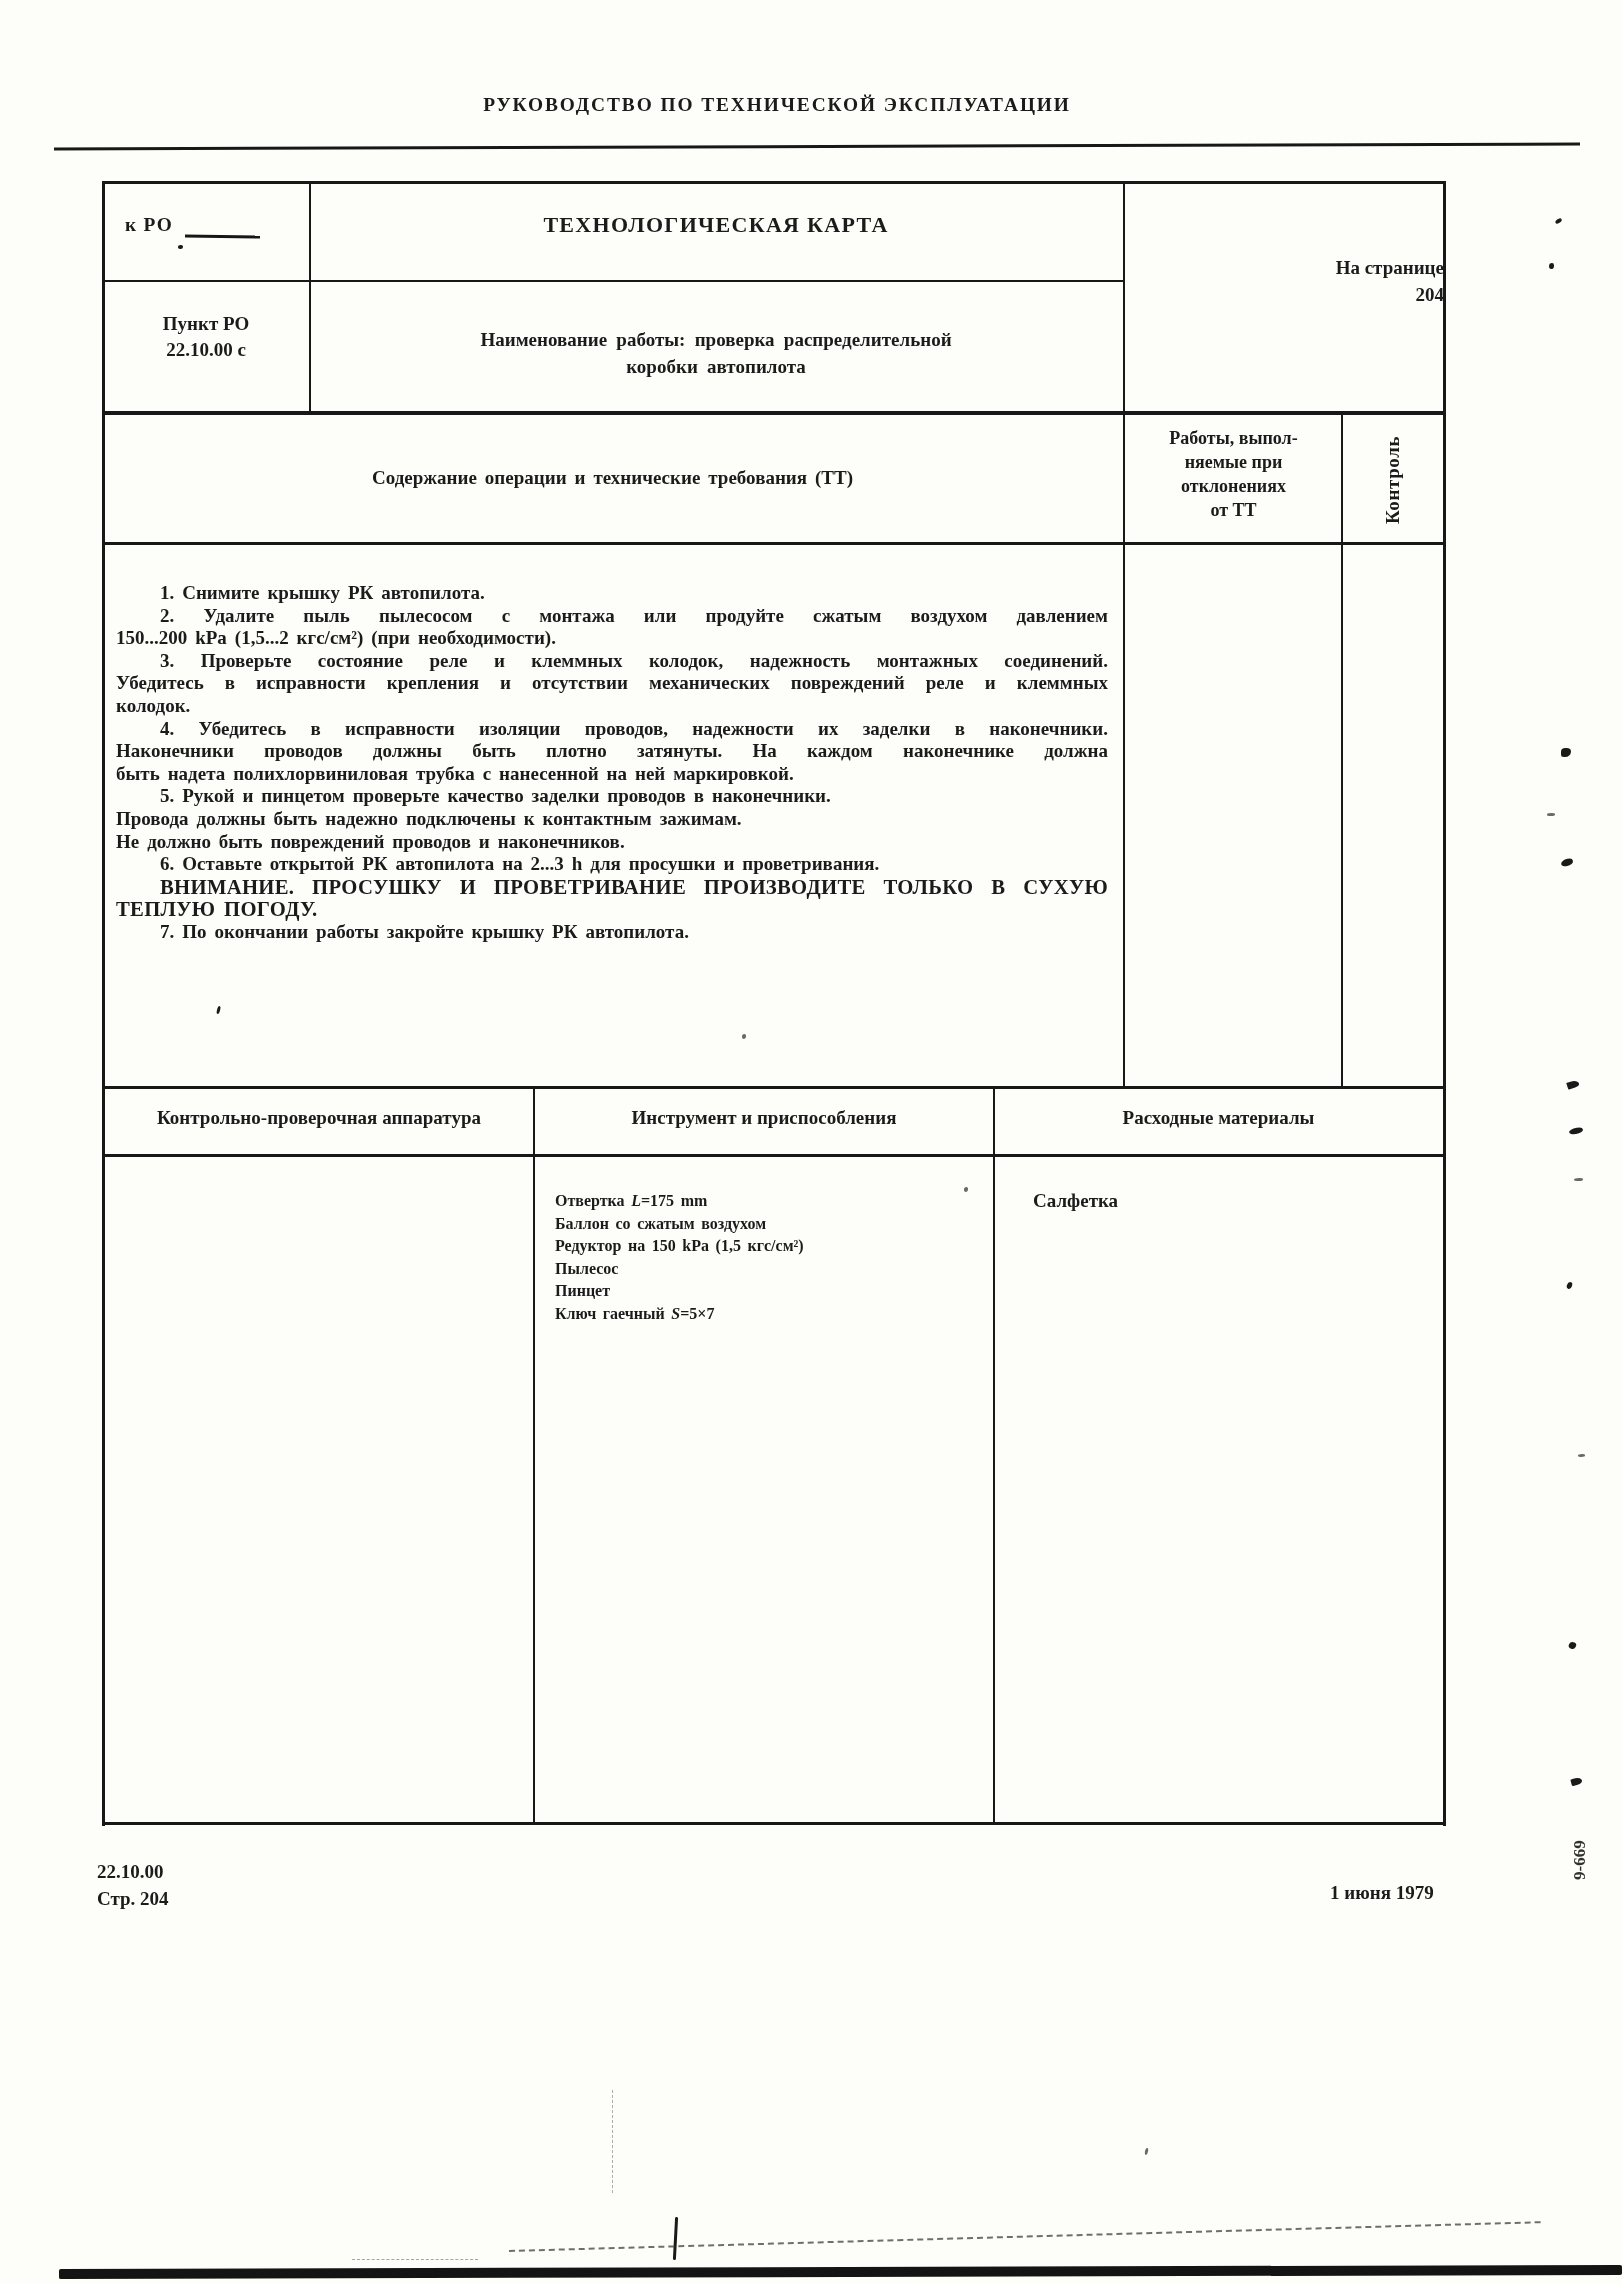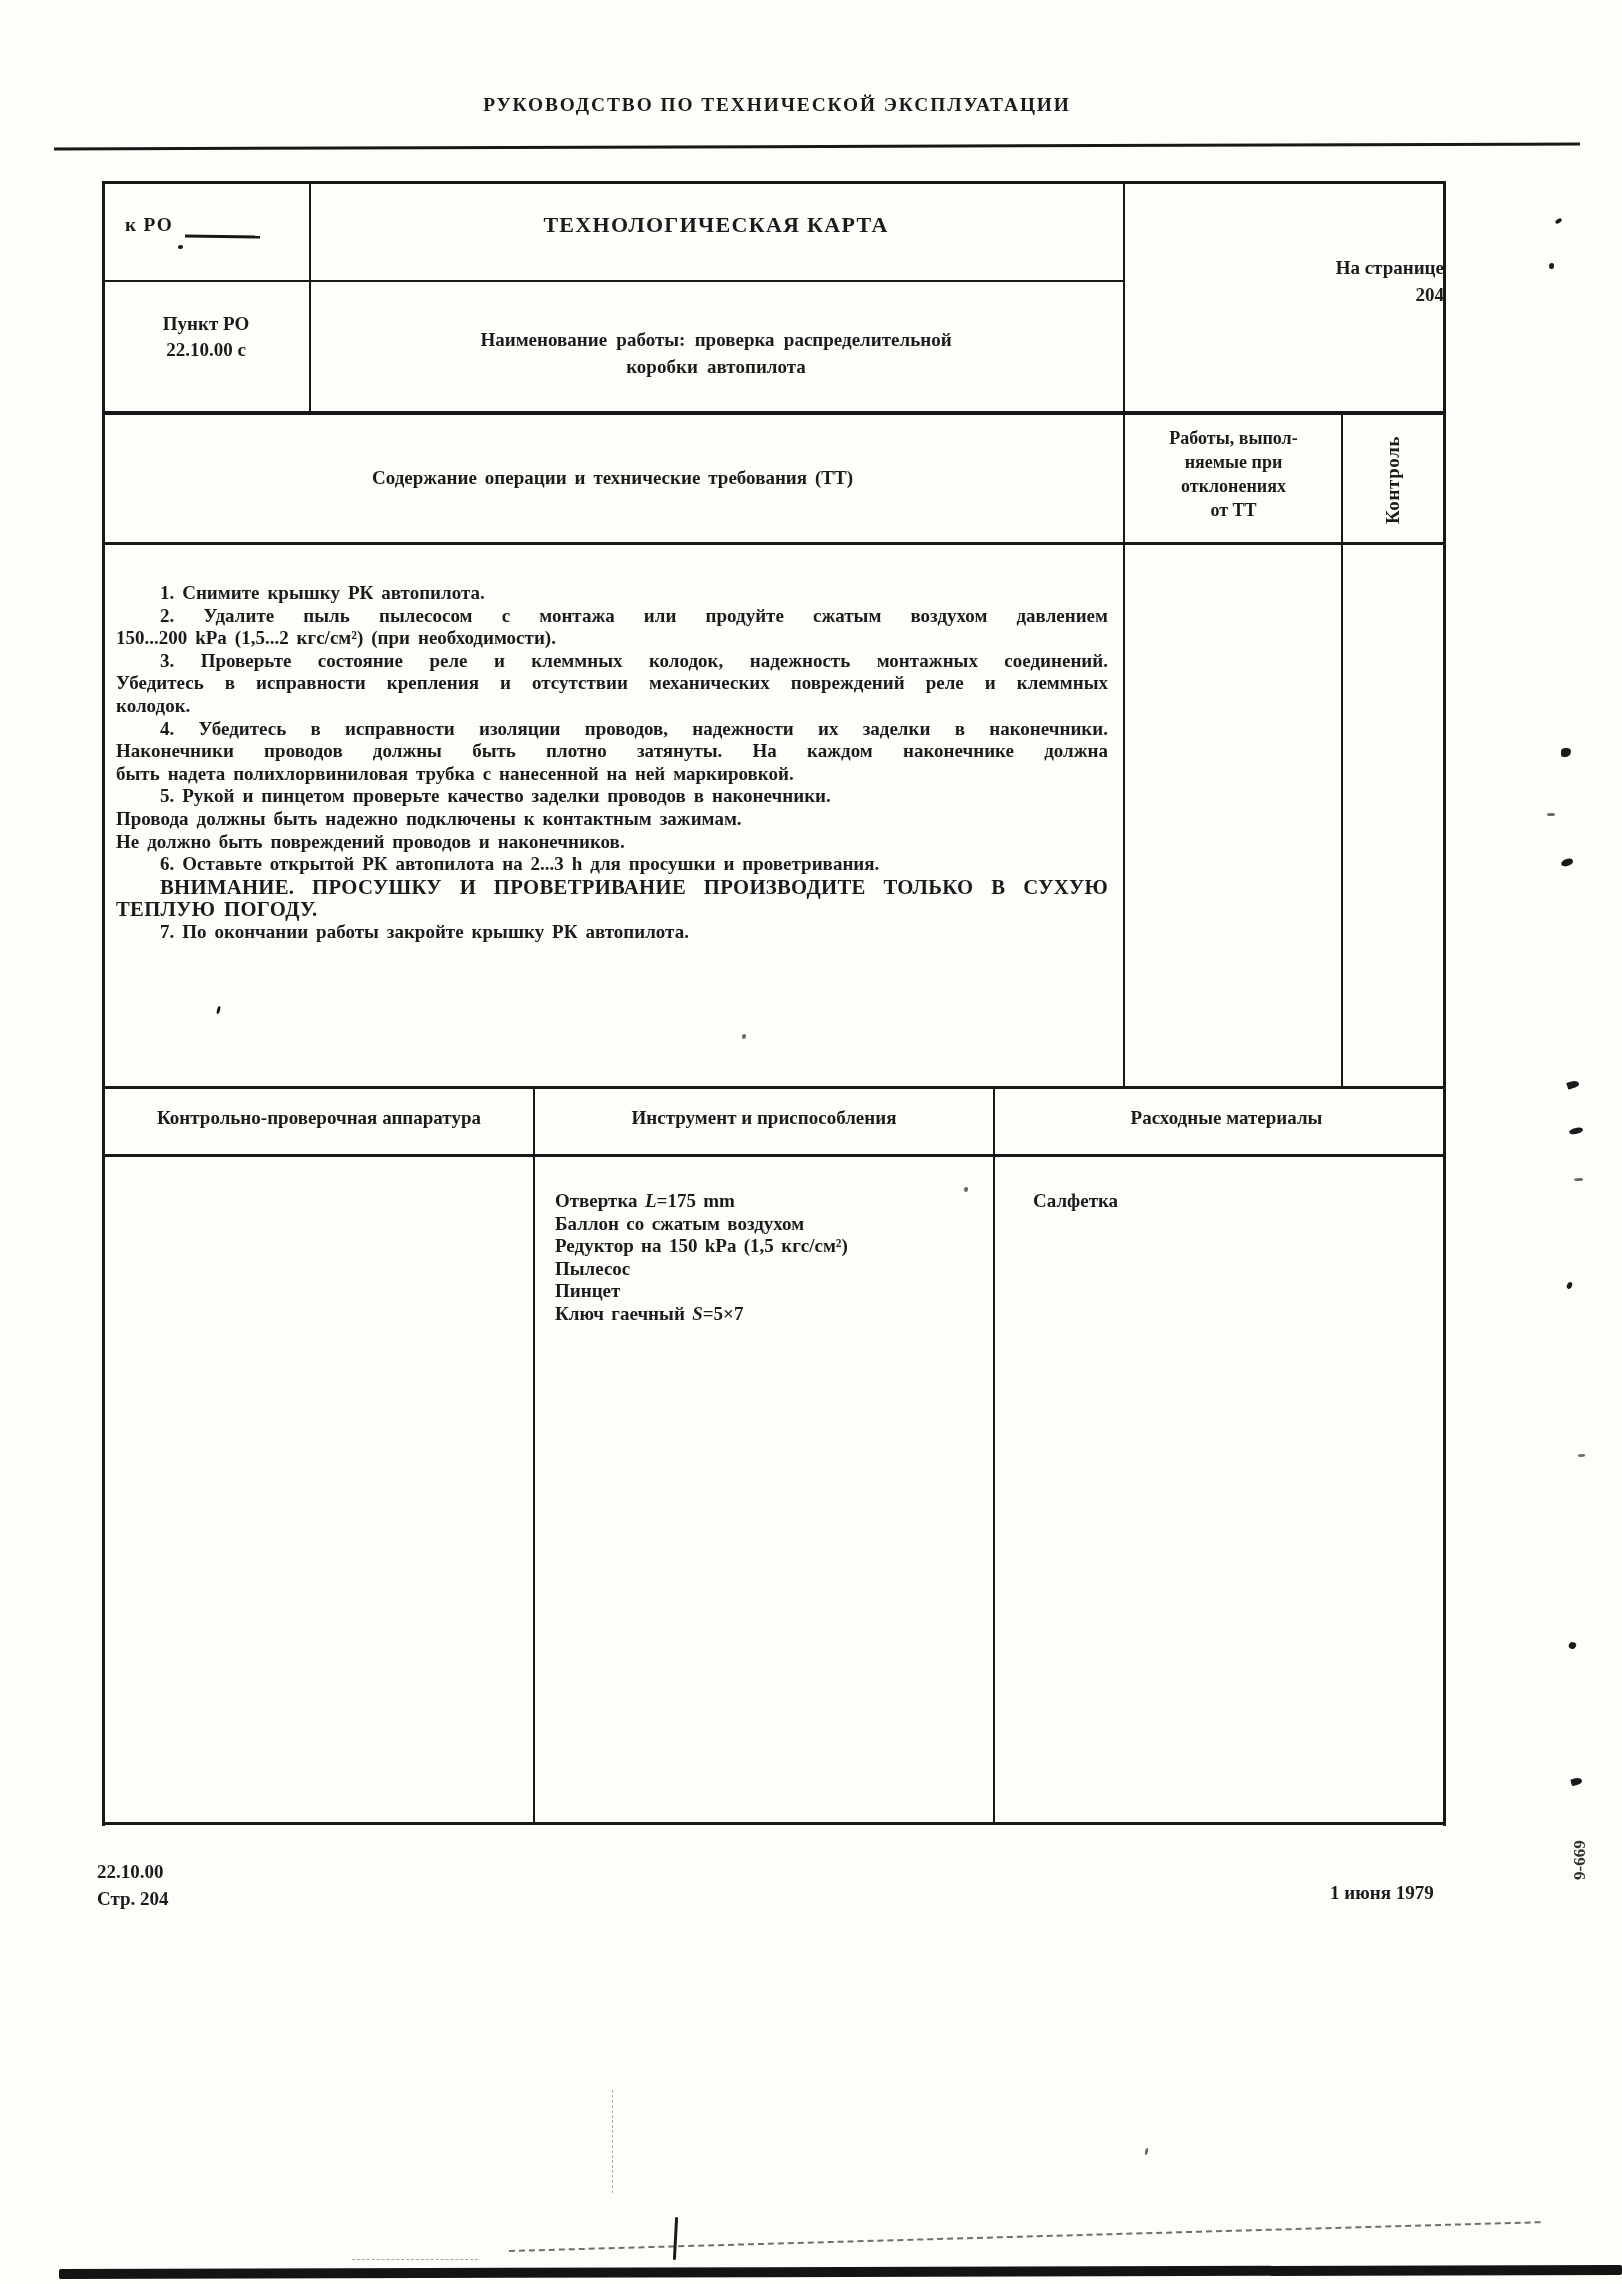--- a/index.html
+++ b/index.html
@@ -17,21 +17,21 @@
   
   .hline,.vline{position:absolute;background:#181818;}
   
   .oplines{position:absolute;left:116px;top:582px;width:992px;font-weight:700;}
   .opline{font-size:19px;line-height:22.6px;word-spacing:3.2px;}
   .opline.indent{text-indent:44px;}
   .opline.fill{text-align:justify;text-align-last:justify;}
   .opline.caps{font-size:20.7px;letter-spacing:0.3px;}
   
   .tools{position:absolute;left:555px;top:1190px;font-weight:700;}
-  .tools .tool-line{font-size:19px;line-height:22.6px;word-spacing:2.6px;}
+  .tools .tool-line{font-size:16px;line-height:22.6px;word-spacing:2.6px;}
   .tools em{font-style:italic;font-family:"Liberation Serif","DejaVu Serif",serif;}
   .materials{position:absolute;left:1033px;top:1190px;font-weight:700;}
   .materials .mat-line{font-size:19px;line-height:22.6px;}
   .prewrap{white-space:pre-line;}
   
   .rot{transform:rotate(-90deg);transform-origin:center center;}
   
   .blob{position:absolute;background:#1a1a1a;border-radius:60% 40% 55% 45%;}
   .faint{opacity:.65;}
   .dash-underline{position:absolute;background:#171717;}
@@ -103,21 +103,21 @@
       <div class="opline">Провода должны быть надежно подключены к контактным зажимам.</div>
       <div class="opline">Не должно быть повреждений проводов и наконечников.</div>
       <div class="opline indent">6. Оставьте открытой РК автопилота на 2...3 h для просушки и проветривания.</div>
       <div class="opline indent fill caps">ВНИМАНИЕ. ПРОСУШКУ И ПРОВЕТРИВАНИЕ ПРОИЗВОДИТЕ ТОЛЬКО В СУХУЮ</div>
       <div class="opline caps">ТЕПЛУЮ ПОГОДУ.</div>
       <div class="opline indent">7. По окончании работы закройте  крышку РК автопилота.</div>
     </div>
 
   <div class="t ctr" style="left:106px;top:1107px;width:426px;font-size:19px;">Контрольно-проверочная аппаратура</div>
   <div class="t ctr" style="left:536px;top:1107px;width:456px;font-size:19px;">Инструмент и приспособления</div>
-  <div class="t ctr" style="left:995px;top:1107px;width:447px;font-size:19px;padding-left:8px;">Расходные материалы</div>
+  <div class="t ctr" style="left:995px;top:1107px;width:447px;font-size:19px;">Расходные материалы</div>
 
   <div class="tools">
       <div class="tool-line"><span>Отвертка </span><em>L</em><span>=175 mm</span></div>
       <div class="tool-line"><span>Баллон со сжатым воздухом</span></div>
       <div class="tool-line"><span>Редуктор на 150 kPa (1,5 кгс/см²)</span></div>
       <div class="tool-line"><span>Пылесос</span></div>
       <div class="tool-line"><span>Пинцет</span></div>
       <div class="tool-line"><span>Ключ гаечный </span><em>S</em><span>=5×7</span></div>
     </div>
   <div class="materials">

